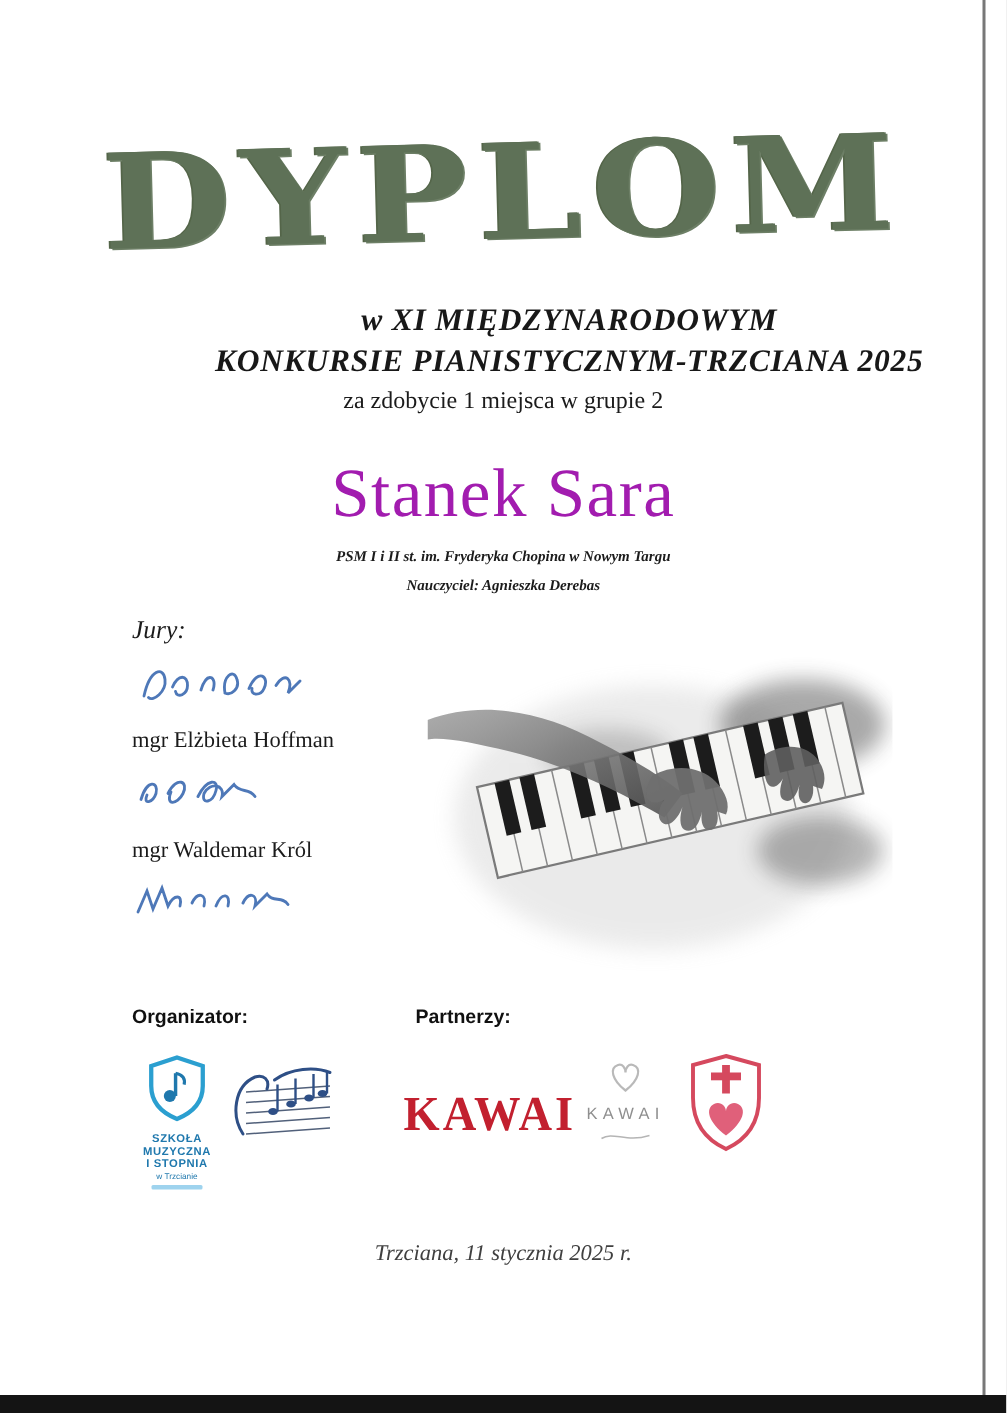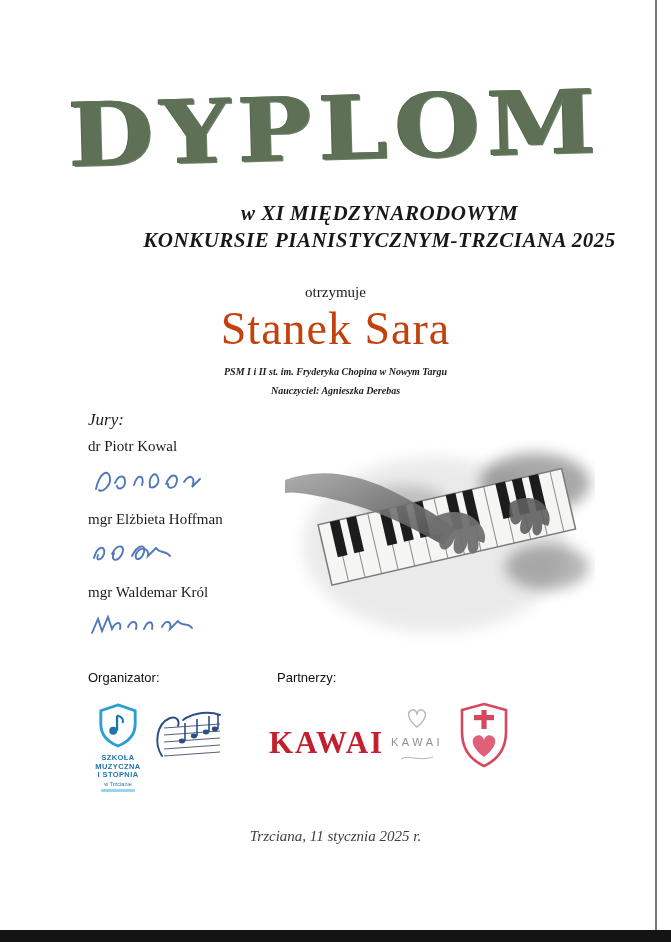--- a/index.html
+++ b/index.html
@@ -28,36 +28,36 @@
   }
   .header-line{
     font-weight:bold;font-style:italic;
     font-size:21px;letter-spacing:.5px;color:#181818;padding-left:44px;
   }
   .header-line1{top:201px;}
   .header-line2{top:228px;}
   .award-line{top:259px;font-size:16px;}
   .receives-line{top:284px;font-size:15px;}
   .recipient-name{
-    top:302px;font-size:46px;letter-spacing:1px;color:#c2410c;
+    top:302px;font-size:46px;letter-spacing:1px;color:#a21caf;
   }
   .school-line{top:366px;font-size:10px;font-style:italic;font-weight:bold;}
   .teacher-line{top:385px;font-size:10px;font-style:italic;font-weight:bold;}
 
   .jury-block{position:absolute;left:88px;top:410px;width:210px;}
   .jury-heading{font-style:italic;font-size:17px;margin:0 0 8px 0;}
   .jury-name{font-size:15px;margin:0;}
   .jury-sig{display:block;margin:8px 0 14px 0;}
 
   .artwork{position:absolute;left:285px;top:425px;}
 
   .footer-label{
     position:absolute;top:670px;
     font-family:"Liberation Sans", sans-serif;
-    font-weight:normal;font-size:13px;color:#101010;text-align:right;
+    font-weight:bold;font-size:13px;color:#101010;text-align:right;
   }
   .organizer-label{left:88px;}
   .partners-label{left:277px;}
 
   .school-logo{position:absolute;left:78px;top:702px;width:80px;text-align:center;}
   .school-logo .lines{margin-top:2px;font-family:"Liberation Sans", sans-serif;font-weight:bold;font-size:7.5px;line-height:8.5px;color:#1f78ad;letter-spacing:.4px;}
   .school-logo .tiny{font-family:"Liberation Sans", sans-serif;font-size:5.5px;color:#1f78ad;margin-top:1px;}
   .school-logo .micro-bar{width:34px;height:3px;background:#9ed3ee;margin:2px auto 0 auto;border-radius:1px;}
 
   .staff-logo{position:absolute;left:150px;top:708px;}
@@ -82,31 +82,30 @@
 </head>
 <body>
 
 <div class="page">
 
   <div class="centered diploma-title">DYPLOM</div>
 
   <div class="centered header-line header-line1">w XI MIĘDZYNARODOWYM</div>
   <div class="centered header-line header-line2">KONKURSIE PIANISTYCZNYM-TRZCIANA 2025</div>
 
-  <div class="centered receives-line">otrzymuje</div>
+  <div class="centered award-line">za zdobycie 1 miejsca w grupie 2</div>
 
   <div class="centered recipient-name">Stanek Sara</div>
 
   <div class="centered school-line">PSM I i II st. im. Fryderyka Chopina w Nowym Targu</div>
   <div class="centered teacher-line">Nauczyciel: Agnieszka Derebas</div>
 
   <div class="jury-block">
     <p class="jury-heading">Jury:</p>
 
-    <p class="jury-name">dr Piotr Kowal</p>
     <svg class="jury-sig" width="120" height="34" viewBox="0 0 120 34">
       <g fill="none" stroke="#4e78b8" stroke-width="1.9" stroke-linecap="round">
         <path d="M8,26 C12,8 21,6 22,15 C23,23 14,30 11,27 M27,20 C31,11 37,12 37,19 C37,25 30,28 29,23"></path>
         <path d="M46,22 C50,9 57,13 54,22 M62,24 C60,13 68,7 70,15 C72,21 66,26 62,24 M78,21 C84,7 92,13 88,21 C86,26 79,26 80,21 M96,19 C102,9 108,15 104,24 L112,16"></path>
       </g>
     </svg>
 
     <p class="jury-name">mgr Elżbieta Hoffman</p>
     <svg class="jury-sig" width="96" height="34" viewBox="0 0 96 34">
       <g fill="none" stroke="#4e78b8" stroke-width="1.9" stroke-linecap="round">

